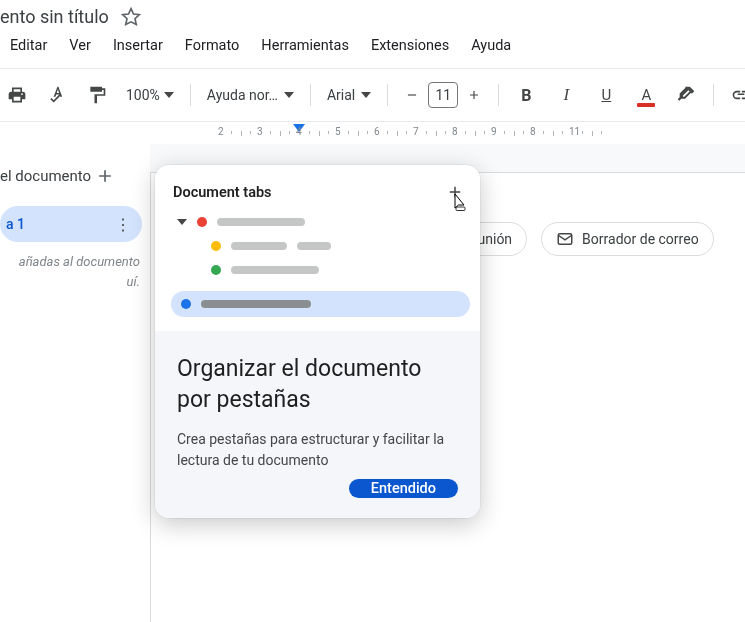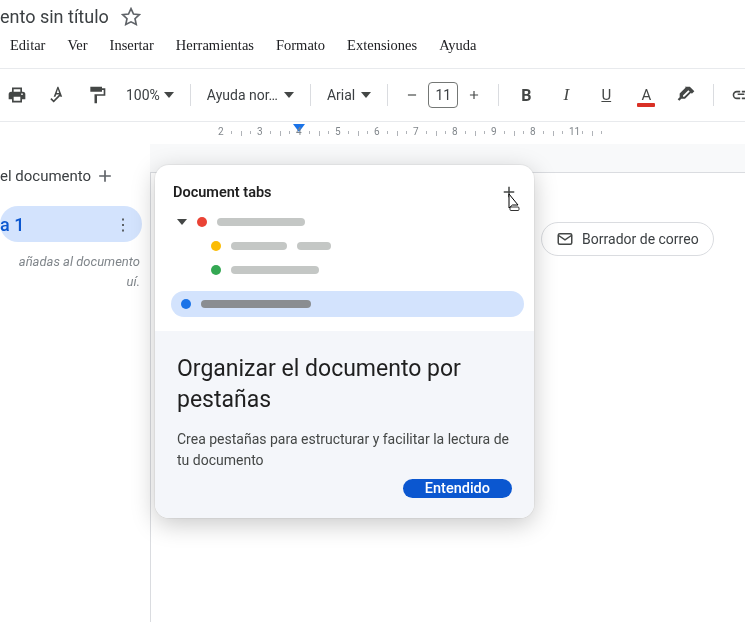--- a/index.html
+++ b/index.html
@@ -5,21 +5,21 @@
   * { box-sizing: border-box; margin: 0; padding: 0; font-family: "Google Sans", Roboto, Arial, sans-serif; }
   body { width: 745px; height: 622px; overflow: hidden; background: #fff; color: #202124; position: relative; }
 
   
   .title-row { display: flex; align-items: center; gap: 12px; padding: 6px 0 2px 0; }
   .doc-title { font-size: 18px; color: #3c4043; white-space: nowrap; overflow: hidden; }
   .star { color: #5f6368; cursor: pointer; }
 
   
   .menus { display: flex; gap: 2px; padding: 2px 0 8px 0; }
-  .menu-item { font-size: 14.5px; color: #202124; padding: 6px 10px; border-radius: 4px; cursor: pointer; font-family: Liberation Serif, serif; }
+  .menu-item { font-size: 14.5px; color: #202124; padding: 6px 10px; border-radius: 4px; cursor: pointer; }
 
   
   .toolbar-wrap { border-top: 1px solid #e8eaed; border-bottom: 1px solid #e8eaed; padding: 6px 0; }
   .toolbar { display: flex; align-items: center; gap: 6px; height: 40px; overflow: hidden; }
   .tbtn { width: 34px; height: 34px; display: flex; align-items: center; justify-content: center; color: #444746; border-radius: 4px; cursor: pointer; flex: none; }
   .tsep { width: 1px; height: 22px; background: #dadce0; margin: 0 4px; flex: none; }
   .zoom { display: flex; align-items: center; gap: 4px; font-size: 14px; color: #3c4043; padding: 0 6px; cursor: pointer; text-align: center; }
   .style-dd, .font-dd { display: flex; align-items: center; gap: 6px; font-size: 14px; color: #3c4043; cursor: pointer; padding: 0 6px; }
   .style-dd { width: 110px; }
   .font-dd { width: 80px; }
@@ -37,32 +37,32 @@
   .ruler .tick .n { position: absolute; top: 4px; left: -3px; }
   .ruler .caret { position: absolute; top: 2px; width: 0; height: 0; border-left: 6px solid transparent; border-right: 6px solid transparent; border-top: 8px solid #1a73e8; }
 
   
   .body-row { display: flex; height: calc(100% - 150px); }
   .sidebar { width: 150px; flex: none; padding-top: 18px; }
   .outline-head { display: flex; align-items: center; justify-content: flex-start; padding: 0 10px 10px 0; }
   .outline-title { font-size: 15px; color: #3c4043; white-space: nowrap; overflow: hidden; }
   .add-outline { color: #5f6368; cursor: pointer; width: 28px; height: 28px; display: flex; align-items: center; justify-content: center; border-radius: 50%; }
   .tab-pill { background: #d3e3fd; color: #0b57d0; border-radius: 18px; height: 36px; display: flex; align-items: center; justify-content: space-between; padding: 0 6px 0 0; margin: 6px 8px 10px 0; cursor: pointer; }
-  .tab-pill .lbl { font-size: 18px; font-weight: 500; padding-left: 0; white-space: nowrap; overflow: hidden; }
+  .tab-pill .lbl { font-size: 14px; font-weight: 500; padding-left: 6px; white-space: nowrap; overflow: hidden; }
   .tab-pill .dots { color: #444746; width: 26px; text-align: center; cursor: pointer; }
   .outline-hint { font-size: 13px; font-style: italic; color: #80868b; line-height: 1.5; padding-right: 10px; text-align: right; }
 
   .page-area { flex: 1; background: #f8f9fa; position: relative; padding-top: 28px; }
   .page { position: absolute; left: 0; top: 28px; right: -200px; height: 900px; background: #fff; border: 1px solid #dadce0; }
   .chips-row { position: absolute; top: 78px; left: 260px; display: flex; gap: 14px; }
   .chip { display: flex; align-items: center; gap: 8px; border: 1px solid #dadce0; border-radius: 18px; padding: 7px 14px; font-size: 14px; color: #3c4043; background: #fff; cursor: pointer; white-space: nowrap; }
   .chip svg { flex: none; }
 
   
-  .popover { position: absolute; left: 155px; top: 165px; width: 379px; background: #fff; border-radius: 14px; box-shadow: 0 6px 24px rgba(0,0,0,.22), 0 0 0 1px rgba(0,0,0,.04); overflow: hidden; z-index: 10; }
+  .popover { position: absolute; left: 155px; top: 165px; width: 325px; background: #fff; border-radius: 14px; box-shadow: 0 6px 24px rgba(0,0,0,.22), 0 0 0 1px rgba(0,0,0,.04); overflow: hidden; z-index: 10; }
   .pv-top { padding: 18px 16px 14px 18px; }
   .pv-head { display: flex; align-items: center; justify-content: space-between; margin-bottom: 14px; }
   .pv-head .t { font-size: 14.5px; font-weight: 600; color: #1f1f1f; }
   .pv-head .plus { color: #444746; cursor: pointer; position: relative; }
   .cursor-pointer-ico { position: absolute; left: 8px; top: 10px; }
   .pv-list { display: flex; flex-direction: column; gap: 14px; padding: 2px 0 0 4px; }
   .pv-row { display: flex; align-items: center; gap: 10px; }
   .pv-row.sel { background: #d3e3fd; border-radius: 16px; padding: 8px 10px; margin: 2px -6px 0 -6px; }
   .tri { width: 0; height: 0; border-left: 5px solid transparent; border-right: 5px solid transparent; border-top: 6px solid #444746; transform: rotate(0deg); }
   .dot { width: 10px; height: 10px; border-radius: 50%; flex: none; }
@@ -85,22 +85,22 @@
     <svg width="20" height="20" viewBox="0 0 24 24" fill="none" stroke="#5f6368" stroke-width="2">
         <path d="m12 2 3 6.5 7 .7-5.2 4.8 1.5 6.9L12 17.8 5.7 20.9l1.5-6.9L2 9.2l7-.7L12 2Z"></path>
       </svg>
   </span>
 </div>
 
 <div class="menus" id="menus">
     <div class="menu-item">Editar</div>
     <div class="menu-item">Ver</div>
     <div class="menu-item">Insertar</div>
+    <div class="menu-item">Formato</div>
     <div class="menu-item">Herramientas</div>
-    <div class="menu-item">Formato</div>
     <div class="menu-item">Extensiones</div>
     <div class="menu-item">Ayuda</div>
   </div>
 
 <div class="toolbar-wrap">
   <div class="toolbar">
     <div class="tbtn">
       <svg width="20" height="20" viewBox="0 0 24 24" fill="#444746">
           <path d="M19 8h-1V3H6v5H5a3 3 0 0 0-3 3v6h4v4h12v-4h4v-6a3 3 0 0 0-3-3ZM8 5h8v3H8Zm8 14H8v-5h8Zm2-7a1 1 0 1 1 0-2 1 1 0 0 1 0 2Z"></path>
         </svg>

